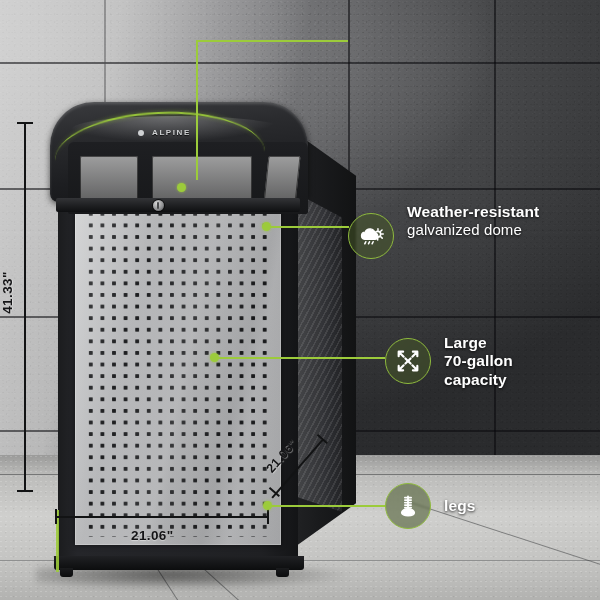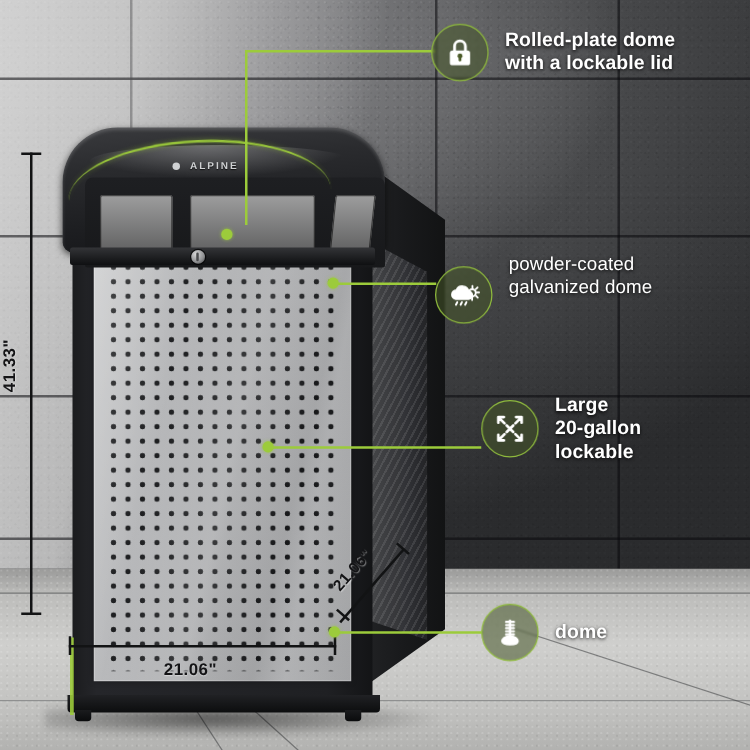--- a/index.html
+++ b/index.html
@@ -300,34 +300,20 @@
 
   <div class="conn-h" style="left:267px; top:226px; width:82px;"></div>
   <div class="dot" style="left:262px; top:222px;"></div>
 
   <div class="conn-h" style="left:215px; top:357px; width:170px;"></div>
   <div class="dot" style="left:210px; top:353px;"></div>
 
   <div class="conn-h" style="left:268px; top:505px; width:118px;"></div>
   <div class="dot" style="left:263px; top:501px;"></div>
 
-  <div class="callout" style="left:345px; top:19px;">
-    <div class="badge">
-      <svg viewBox="0 0 24 24" fill="none" stroke="#fff" stroke-width="2.1" stroke-linecap="round">
-        <rect x="4.5" y="10.5" width="15" height="11" rx="2" fill="#fff" stroke="none"></rect>
-        <path d="M8 10.5V7.4a4 4 0 0 1 8 0v3.1"></path>
-        <rect x="11" y="14" width="2" height="4.6" rx="1" fill="#4a5a28" stroke="none"></rect>
-        <circle cx="12" cy="14.6" r="1.8" fill="#4a5a28" stroke="none"></circle>
-      </svg>
-    </div>
-    <div class="ctext shadowtext">
-      <span class="ln">Rolled-plate dome</span>
-      <span class="ln">with a lockable lid</span>
-    </div>
-  </div>
 
   <div class="callout" style="left:348px; top:203px; align-items:flex-start;">
     <div class="badge" style="margin-top:10px;">
       <svg viewBox="0 0 28 24" fill="none" stroke="#fff" stroke-width="1.8" stroke-linecap="round">
         <g stroke="#fff" stroke-width="1.6">
           <line x1="21.5" y1="6.2" x2="21.5" y2="4.2"></line>
           <line x1="25.3" y1="9.8" x2="27.2" y2="9.8"></line>
           <line x1="24.4" y1="6.9" x2="25.9" y2="5.5"></line>
           <line x1="24.6" y1="12.9" x2="26.1" y2="14.3"></line>
           <line x1="21.2" y1="14.3" x2="21.2" y2="16.3"></line>
@@ -335,55 +321,55 @@
         <circle cx="21.3" cy="10.1" r="3.1" stroke="#fff" stroke-width="1.7"></circle>
         <path d="M7.2 15.6a3.9 3.9 0 0 1 .45-7.77A5.6 5.6 0 0 1 18.3 8.9a3.35 3.35 0 0 1-.5 6.7z" fill="#fff" stroke="#fff" stroke-width="1.4" stroke-linejoin="round"></path>
         <g stroke="#fff" stroke-width="1.7">
           <line x1="8.4" y1="18.2" x2="7.3" y2="20.4"></line>
           <line x1="12.4" y1="18.2" x2="11.3" y2="20.4"></line>
           <line x1="16.3" y1="18.2" x2="15.2" y2="20.4"></line>
         </g>
       </svg>
     </div>
     <div class="ctext shadowtext">
-      <span class="sub">powder-coated</span>
+      <span class="ttl">Weather-resistant</span>
       <span class="sub">galvanized dome</span>
     </div>
   </div>
 
-  <div class="callout" style="left:385px; top:316px;">
+  <div class="callout" style="left:385px; top:334px;">
     <div class="badge">
       <svg viewBox="0 0 24 24" fill="none" stroke="#fff" stroke-width="2" stroke-linecap="round" stroke-linejoin="round">
         <line x1="9.6" y1="9.6" x2="14.4" y2="14.4"></line>
         <line x1="14.4" y1="9.6" x2="9.6" y2="14.4"></line>
         <path d="M3.4 3.4L8 8M3.4 3.4v4.1M3.4 3.4h4.1" fill="none"></path>
         <path d="M20.6 3.4L16 8M20.6 3.4v4.1M20.6 3.4h-4.1" fill="none"></path>
         <path d="M3.4 20.6L8 16M3.4 20.6v-4.1M3.4 20.6h4.1" fill="none"></path>
         <path d="M20.6 20.6L16 16M20.6 20.6v-4.1M20.6 20.6h-4.1" fill="none"></path>
       </svg>
     </div>
     <div class="ctext shadowtext">
       <span class="ln">Large</span>
-      <span class="ln">20-gallon</span>
-      <span class="ln">lockable</span>
+      <span class="ln">70-gallon</span>
+      <span class="ln">capacity</span>
     </div>
   </div>
 
   <div class="callout" style="left:385px; top:483px;">
     <div class="badge">
       <svg viewBox="0 0 24 24" fill="none" stroke="#fff" stroke-width="1.7" stroke-linecap="round">
         <g stroke="#fff" stroke-width="1.6">
           <line x1="9.1" y1="4.2" x2="14.9" y2="4.2"></line>
           <line x1="9.1" y1="6.5" x2="14.9" y2="6.5"></line>
           <line x1="9.1" y1="8.8" x2="14.9" y2="8.8"></line>
           <line x1="9.1" y1="11.1" x2="14.9" y2="11.1"></line>
           <line x1="9.1" y1="13.4" x2="14.9" y2="13.4"></line>
         </g>
         <line x1="12" y1="3.2" x2="12" y2="14.2" stroke="#fff" stroke-width="1.7"></line>
         <path d="M12 14.6c3.6 0 5.9 2.1 5.9 3.7S15.4 21 12 21s-5.9-1.1-5.9-2.7S8.4 14.6 12 14.6z" fill="#fff" stroke="#fff" stroke-width="1.3" stroke-linejoin="round"></path>
       </svg>
     </div>
     <div class="ctext shadowtext">
-      <span class="ln">dome</span>
+      <span class="ln">legs</span>
     </div>
   </div>
 
 </div>
 
 </body></html>

